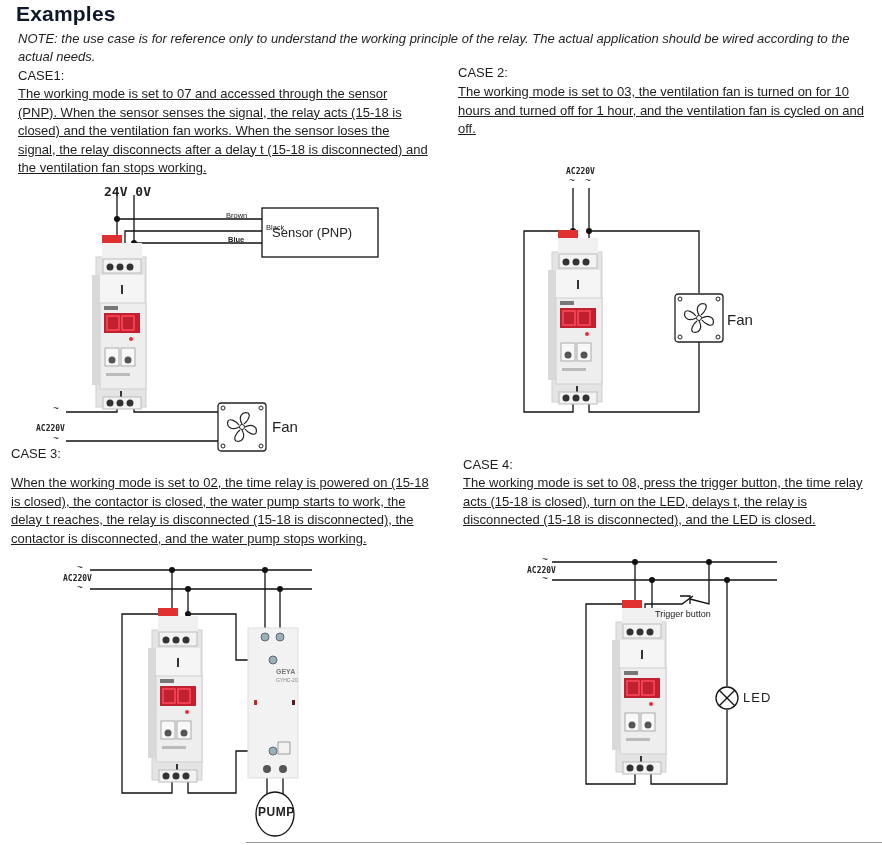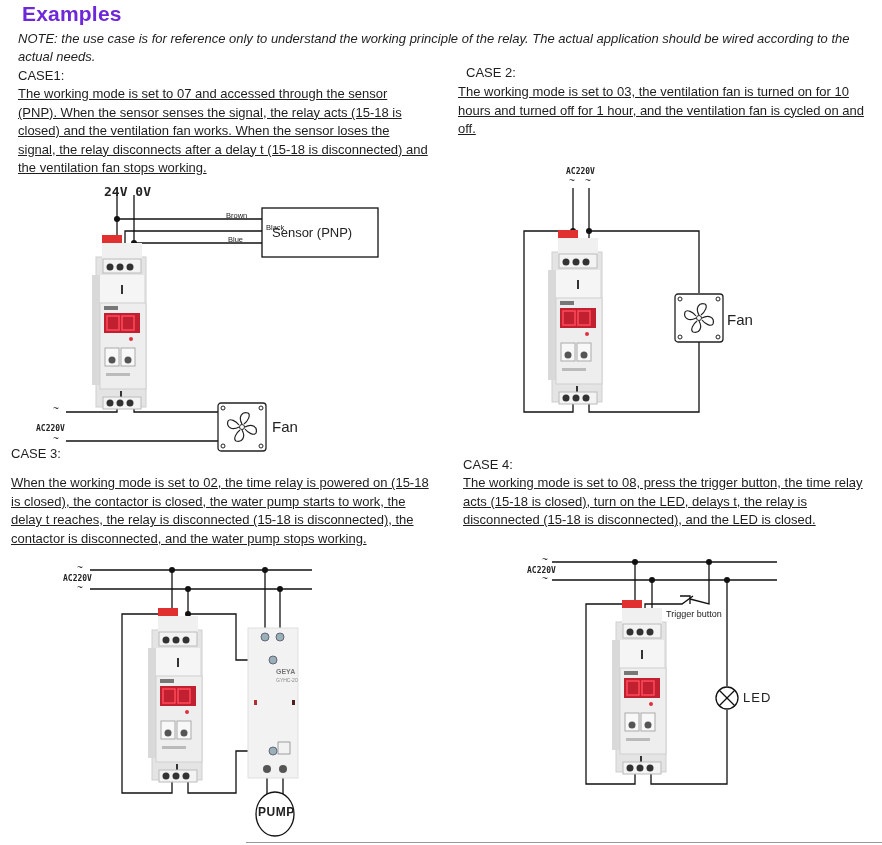--- a/index.html
+++ b/index.html
@@ -1,34 +1,34 @@
 <!DOCTYPE html>
 <html><head>
 <meta charset="utf-8">
 <style>
   html, body { margin: 0; padding: 0; background: #ffffff; }
   body { width: 882px; height: 845px; position: relative; overflow: hidden;
          font-family: "Liberation Sans", sans-serif; color: #222; }
   .abs { position: absolute; }
-  .title { left: 16px; top: 2px; font-size: 21px; font-weight: bold; color: #6d28d9; letter-spacing: 0.2px; margin-left: 6px; }
+  .title { left: 16px; top: 2px; font-size: 21px; font-weight: bold; color: #0f172a; letter-spacing: 0.2px; }
   .note { left: 18px; top: 30px; width: 850px; font-size: 13px; line-height: 18px; color: #1e1e1e; font-style: italic; }
   .case-label { font-size: 13px; color: #1e1e1e; }
   .case-text { font-size: 13px; line-height: 18.5px; color: #1e1e1e; text-decoration: underline; }
   .mono { font-family: "DejaVu Sans Mono", monospace; font-weight: bold; }
 </style>
 </head>
 <body>
 
 <div class="abs title">Examples</div>
 <div class="abs note">NOTE: the use case is for reference only to understand the working principle of the relay. The actual application should be wired according to the actual needs.</div>
 
 <div class="abs case-label" style="left:18px;top:68px;">CASE1:</div>
 <div class="abs case-text" style="left:18px;top:85px;width:410px;">The working mode is set to 07 and accessed through the sensor (PNP). When the sensor senses the signal, the relay acts (15-18 is closed) and the ventilation fan works. When the sensor loses the signal, the relay disconnects after a delay t (15-18 is disconnected) and the ventilation fan stops working.</div>
 
-<div class="abs case-label" style="left:458px;top:65px;margin-left:8px;">CASE 2:</div>
+<div class="abs case-label" style="left:458px;top:65px;">CASE 2:</div>
 <div class="abs case-text" style="left:458px;top:83px;width:410px;">The working mode is set to 03, the ventilation fan is turned on for 10 hours and turned off for 1 hour, and the ventilation fan is cycled on and off.</div>
 
 <div class="abs case-label" style="left:11px;top:436px;margin-top:10px;">CASE 3:</div>
 <div class="abs case-text" style="left:11px;top:474px;width:420px;">When the working mode is set to 02, the time relay is powered on (15-18 is closed), the contactor is closed, the water pump starts to work, the delay t reaches, the relay is disconnected (15-18 is disconnected), the contactor is disconnected, and the water pump stops working.</div>
 
 <div class="abs case-label" style="left:463px;top:457px;">CASE 4:</div>
 <div class="abs case-text" style="left:463px;top:474px;width:415px;">The working mode is set to 08, press the trigger button, the time relay acts (15-18 is closed), turn on the LED, delays t, the relay is disconnected (15-18 is disconnected), and the LED is closed.</div>
 
 <svg class="abs" style="left:0;top:0;" width="882" height="845" viewBox="0 0 882 845">
   <defs>
@@ -158,21 +158,21 @@
     <rect x="278" y="742" width="12" height="12" fill="none" stroke="#666" stroke-width="0.6"></rect>
     <circle cx="273" cy="751" r="4" fill="#9ab0b8" stroke="#667"></circle>
     <circle cx="267" cy="769" r="4" fill="#555"></circle>
     <circle cx="283" cy="769" r="4" fill="#555"></circle>
   </g>
 </svg>
 
 <div class="abs mono" style="left:104px;top:184px;font-size:13px;">24V 0V</div>
 <div class="abs" style="left:226px;top:211px;font-size:7.5px;">Brown</div>
 <div class="abs" style="left:226px;top:223px;font-size:7.5px;padding-left:40px;">Black</div>
-<div class="abs" style="left:228px;top:235px;font-size:7.5px;">Blue</div>
+<div class="abs" style="left:228px;top:235px;font-size:7.5px;font-weight:bold;">Blue</div>
 <div class="abs" style="left:272px;top:225px;font-size:13px;">Sensor (PNP)</div>
 <div class="abs" style="left:53px;top:403px;font-size:10px;">~</div>
 <div class="abs mono" style="left:36px;top:424px;font-size:8px;">AC220V</div>
 <div class="abs" style="left:53px;top:433px;font-size:10px;">~</div>
 <div class="abs" style="left:272px;top:418px;font-size:15px;">Fan</div>
 
 <div class="abs mono" style="left:566px;top:167px;font-size:8px;">AC220V</div>
 <div class="abs" style="left:569px;top:175px;font-size:10px;">~</div>
 <div class="abs" style="left:585px;top:175px;font-size:10px;">~</div>
 <div class="abs" style="left:727px;top:311px;font-size:15px;">Fan</div>
@@ -180,16 +180,16 @@
 <div class="abs" style="left:77px;top:562px;font-size:10px;">~</div>
 <div class="abs mono" style="left:63px;top:574px;font-size:8px;">AC220V</div>
 <div class="abs" style="left:77px;top:582px;font-size:10px;">~</div>
 <div class="abs" style="left:276px;top:668px;font-size:7px;font-weight:bold;color:#777;">GEYA</div>
 <div class="abs" style="left:276px;top:677px;font-size:5px;color:#888;">GYHC-20</div>
 <div class="abs" style="left:258px;top:805px;font-size:12px;font-weight:bold;letter-spacing:0.5px;">PUMP</div>
 
 <div class="abs" style="left:542px;top:554px;font-size:10px;">~</div>
 <div class="abs mono" style="left:527px;top:566px;font-size:8px;">AC220V</div>
 <div class="abs" style="left:542px;top:573px;font-size:10px;">~</div>
-<div class="abs" style="left:655px;top:609px;font-size:9px;margin-left:11px;">Trigger button</div>
+<div class="abs" style="left:655px;top:609px;font-size:9px;">Trigger button</div>
 <div class="abs" style="left:743px;top:690px;font-size:13px;letter-spacing:1px;">LED</div>
 
 <div class="abs" style="left:246px;top:842px;width:636px;height:1px;background:#999;"></div>
 
 </body></html>

